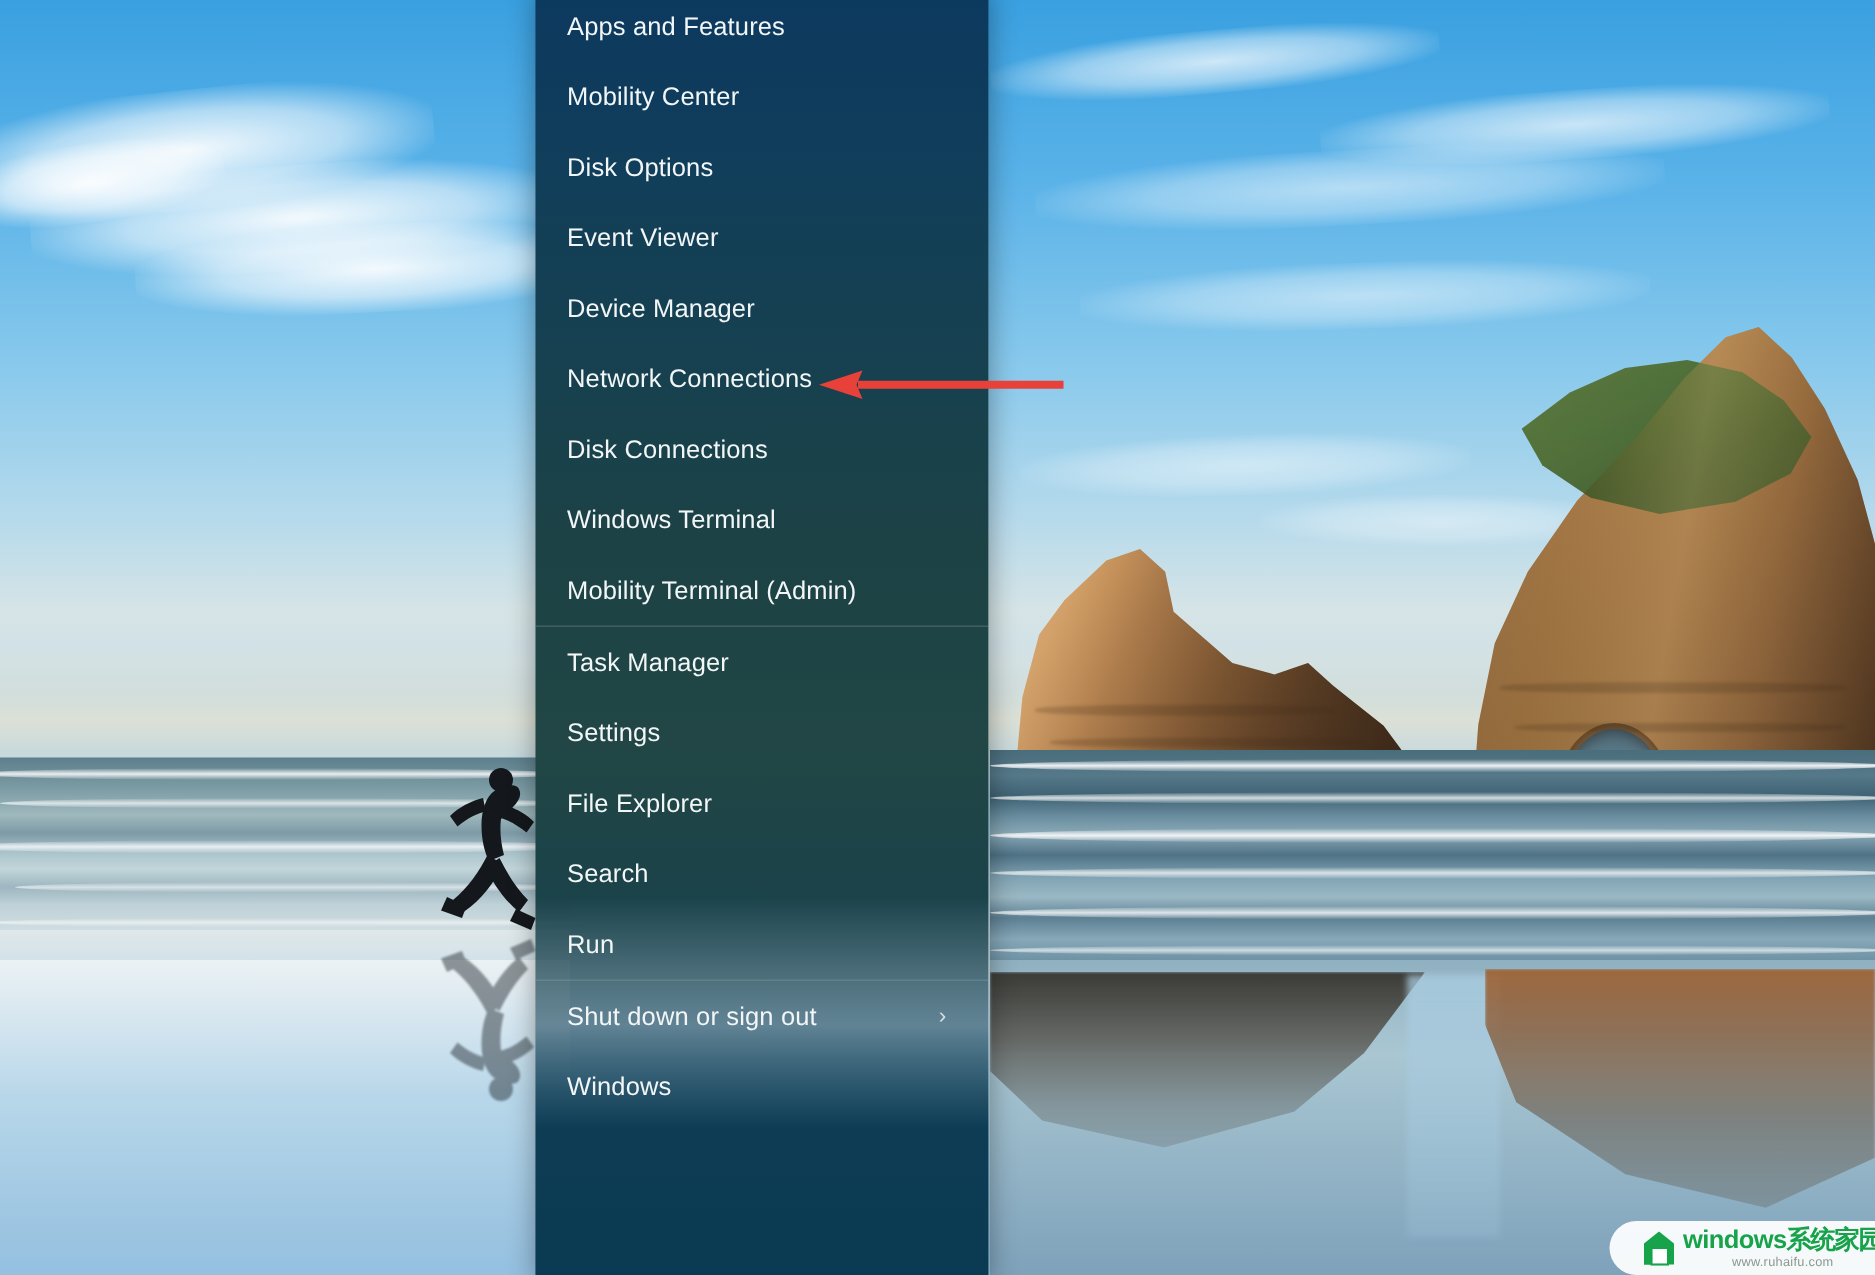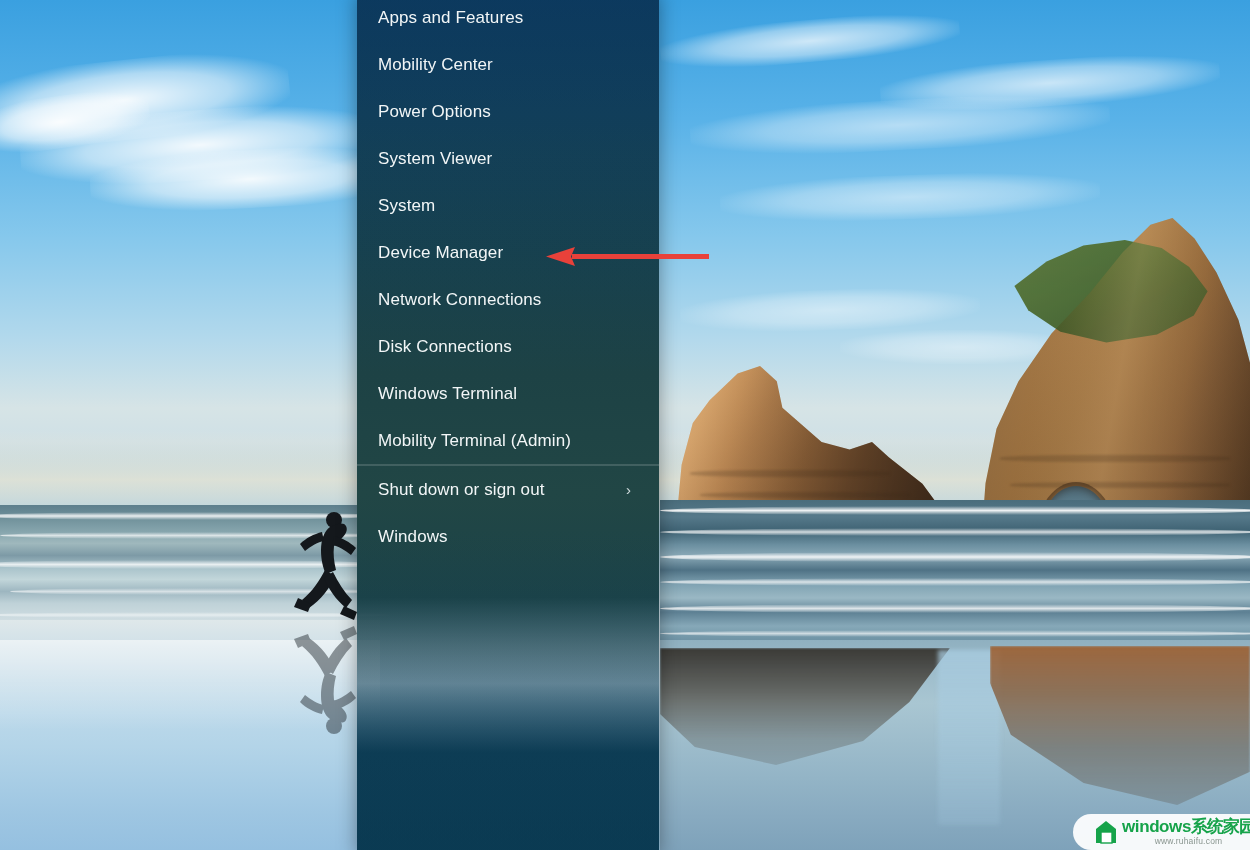--- a/index.html
+++ b/index.html
@@ -436,47 +436,61 @@
     <div id="menu-gradient-overlay"></div>
 
     <div class="menu-section">
       <div class="menu-item">
         <span class="label">Apps and Features</span>
       </div>
       <div class="menu-item">
         <span class="label">Mobility Center</span>
       </div>
       <div class="menu-item">
-        <span class="label">Power Options</span>
-      </div>
-      <div class="menu-item">
-        <span class="label">System Viewer</span>
-      </div>
-      <div class="menu-item">
-        <span class="label">System</span>
+        <span class="label">Disk Options</span>
+      </div>
+      <div class="menu-item">
+        <span class="label">Event Viewer</span>
       </div>
       <div class="menu-item">
         <span class="label">Device Manager</span>
       </div>
       <div class="menu-item">
         <span class="label">Network Connections</span>
       </div>
       <div class="menu-item">
         <span class="label">Disk Connections</span>
       </div>
       <div class="menu-item">
         <span class="label">Windows Terminal</span>
       </div>
       <div class="menu-item">
         <span class="label">Mobility Terminal (Admin)</span>
       </div>
     </div>
 
     <div class="separator"></div>
 
+    <div class="menu-section">
+      <div class="menu-item">
+        <span class="label">Task Manager</span>
+      </div>
+      <div class="menu-item">
+        <span class="label">Settings</span>
+      </div>
+      <div class="menu-item">
+        <span class="label">File Explorer</span>
+      </div>
+      <div class="menu-item">
+        <span class="label">Search</span>
+      </div>
+      <div class="menu-item">
+        <span class="label">Run</span>
+      </div>
+    </div>
 
     <div class="separator"></div>
 
     <div class="menu-section">
       <div class="menu-item">
         <span class="label">Shut down or sign out</span>
         <span class="chev">›</span>
       </div>
       <div class="menu-item">
         <span class="label">Windows</span>

